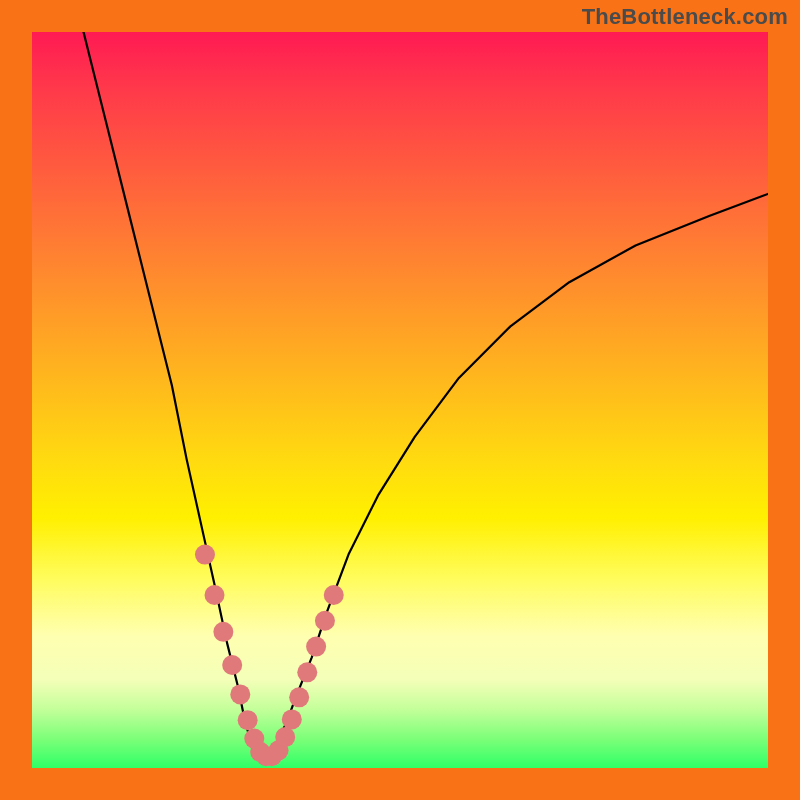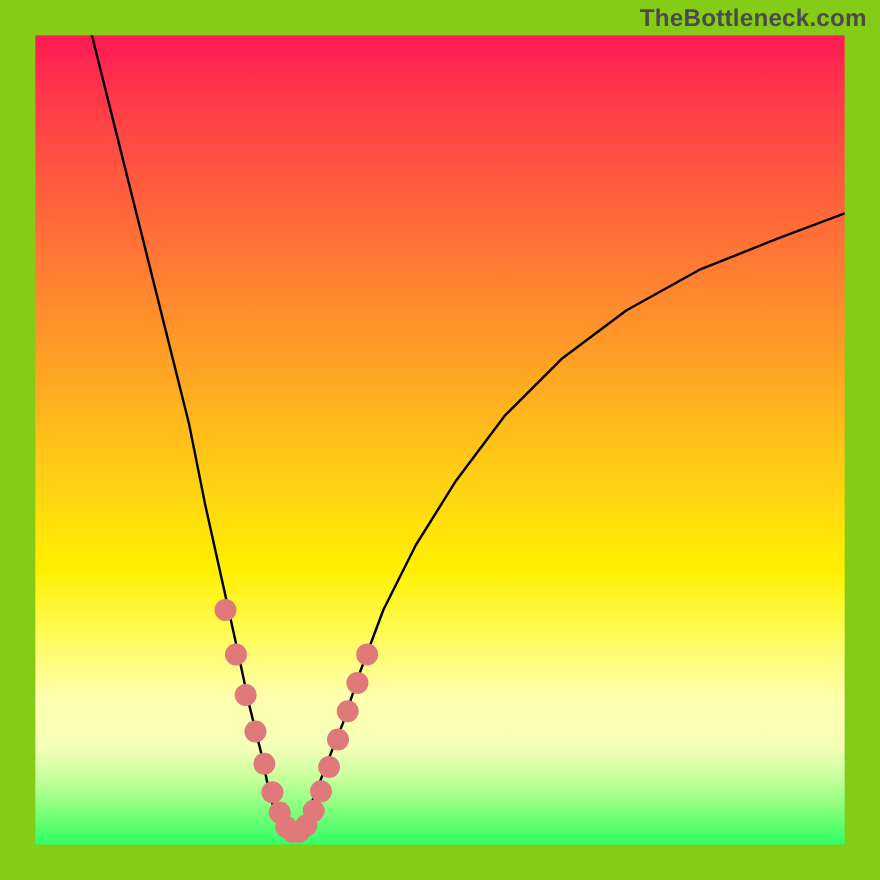--- a/index.html
+++ b/index.html
@@ -10,21 +10,21 @@
     overflow: hidden;
     background: #000;
     font-family: Arial, Helvetica, sans-serif;
   }
   .frame {
     position: absolute;
     top: 0;
     left: 0;
     width: 800px;
     height: 800px;
-    background: #84cc16;
+    background: #f97316;
   }
   .plot-area {
     position: absolute;
     top: 32px;
     left: 32px;
     width: 736px;
     height: 736px;
     overflow: hidden;
   }
   .gradient {

